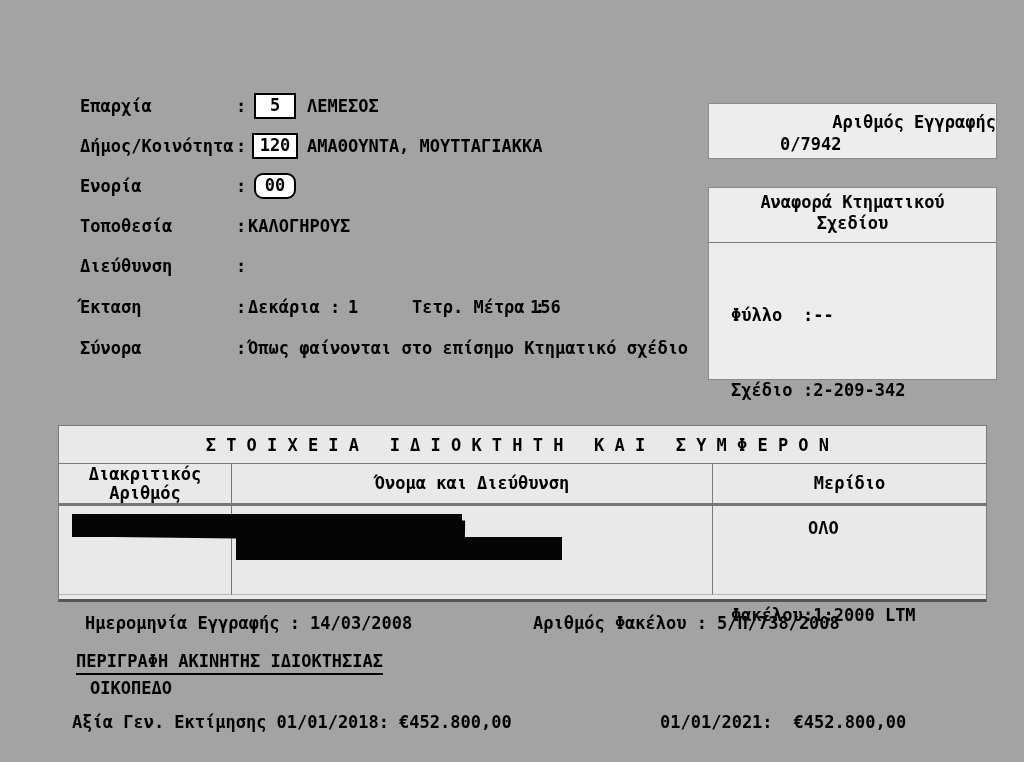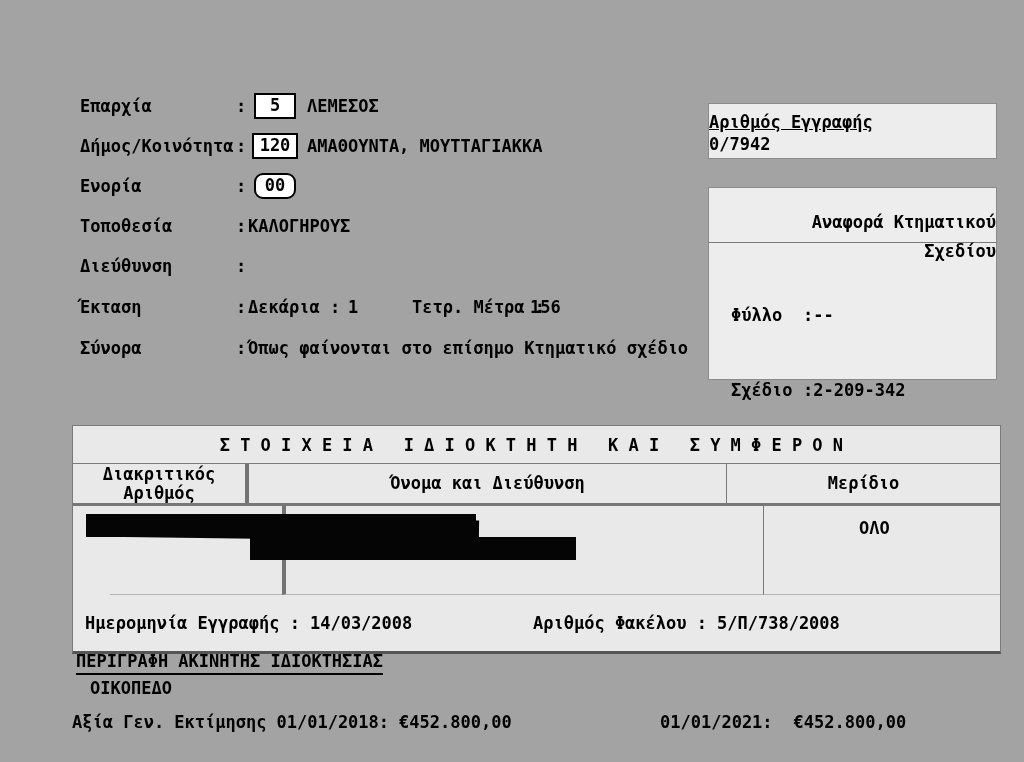--- a/index.html
+++ b/index.html
@@ -10,37 +10,37 @@
   .topline{position:absolute;left:0;top:0;width:1024px;height:2px;background:#a3a3a3;}
   .row{position:absolute;left:0;height:24px;white-space:nowrap;}
   .lbl{position:absolute;left:80px;top:0;}
   .colon{position:absolute;left:236px;top:0;}
   .val{position:absolute;top:0;}
   .codebox{
     position:absolute;border:2px solid #000;background:#fff;text-align:center;
     line-height:20px;font-size:17px;
   }
   .infobox{position:absolute;background:#ededed;border:1px solid #8a8a8a;box-sizing:border-box;}
-  .infobox .bx-title{text-align:left;padding-top:7px;line-height:22px;text-decoration:underline;}
-  .regval{line-height:22px;}
+  .infobox .bx-title{text-align:right;padding-top:7px;line-height:22px;}
+  .regval{padding-left:71px;line-height:22px;}
   .planhead{height:55px;border-bottom:1px solid #7a7a7a;box-sizing:border-box;
-    text-align:right;padding-top:20px;line-height:29px;}
+    text-align:center;padding-top:4px;line-height:21px;}
   .planhead span{display:inline-block;width:210px;}
   .planbody{padding:10px 0 0 22px;line-height:25px;white-space:pre;}
   .plabel{display:inline-block;width:72px;}
   .otable{
-    position:absolute;left:72px;top:425px;width:929px;height:229px;box-sizing:border-box;
+    position:absolute;left:58px;top:425px;width:929px;height:177px;box-sizing:border-box;
     background:#e9e9e9;border:1px solid #7a7a7a;border-bottom:3px solid #555;
   }
   .ttl{height:38px;border-bottom:1px solid #7a7a7a;box-sizing:border-box;
     text-align:center;line-height:38px;letter-spacing:0.6em;font-size:17px;}
   .hdr{display:flex;height:42px;border-bottom:3px solid #777;box-sizing:border-box;}
-  .bodyrow{display:flex;height:89px;box-sizing:border-box;padding-left:37px;}
+  .bodyrow{display:flex;height:89px;box-sizing:border-box;}
   .c1{width:172px;}
-  .c2{width:482px;border-left:4px solid #737373;border-right:1px solid #7a7a7a;box-sizing:border-box;}
+  .c2{width:482px;border-left:1px solid #737373;border-right:1px solid #7a7a7a;box-sizing:border-box;}
   .c3{flex:1;}
   .hcell{display:flex;align-items:center;justify-content:center;text-align:center;line-height:19px;}
   .bcell{position:relative;border-bottom:1px solid #b5b5b5;box-sizing:border-box;}
   .share{padding:12px 0 0 95px;}
   .redact{position:absolute;background:#050505;}
   .uline{border-bottom:2px solid #000;padding-bottom:2px;}
   .grp{position:absolute;white-space:nowrap;}
   .sp1{margin-left:10px;}
   .sp2{margin-left:21px;}
 </style>

